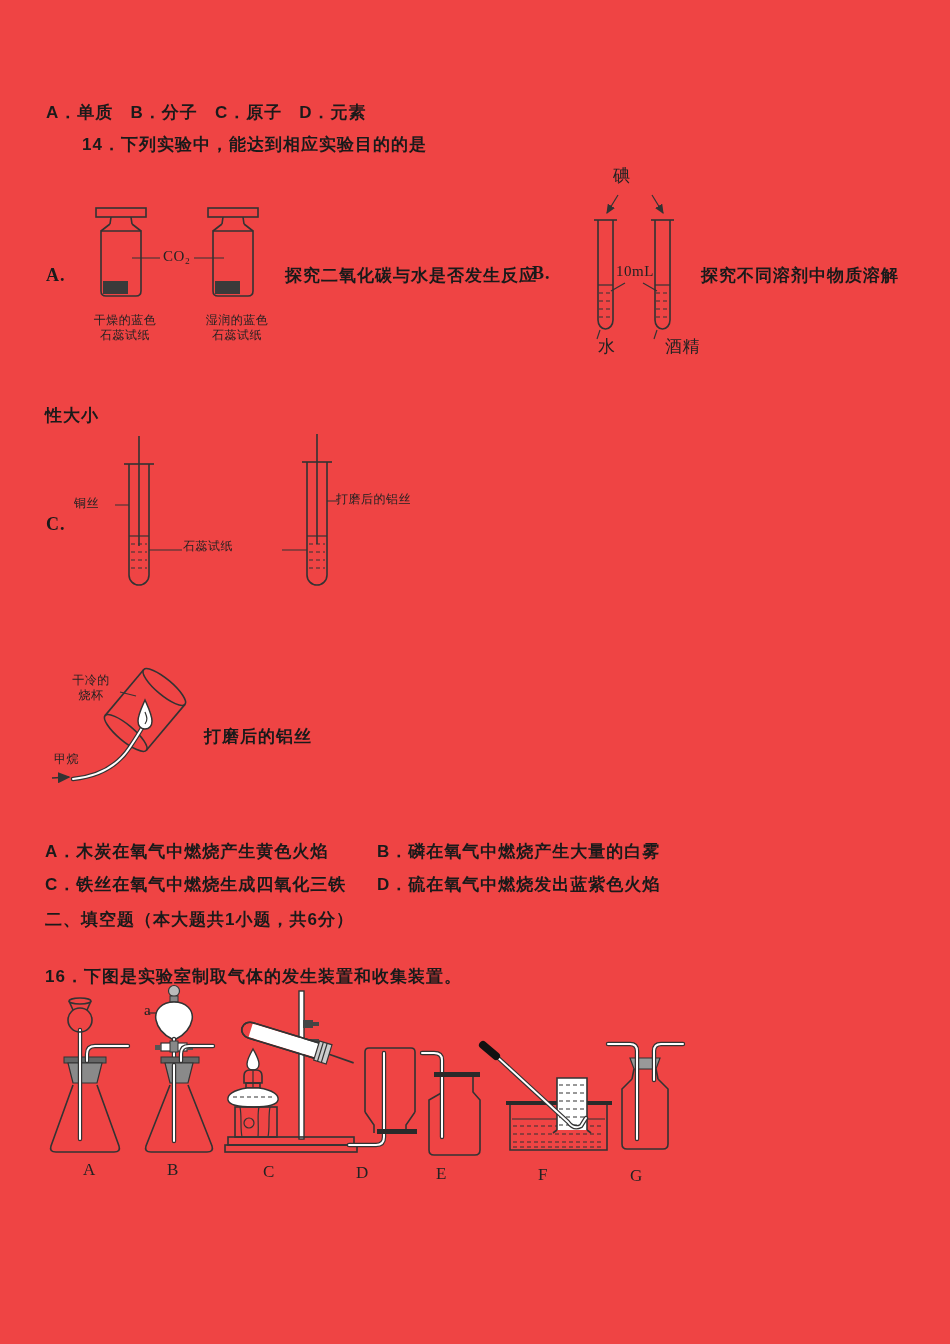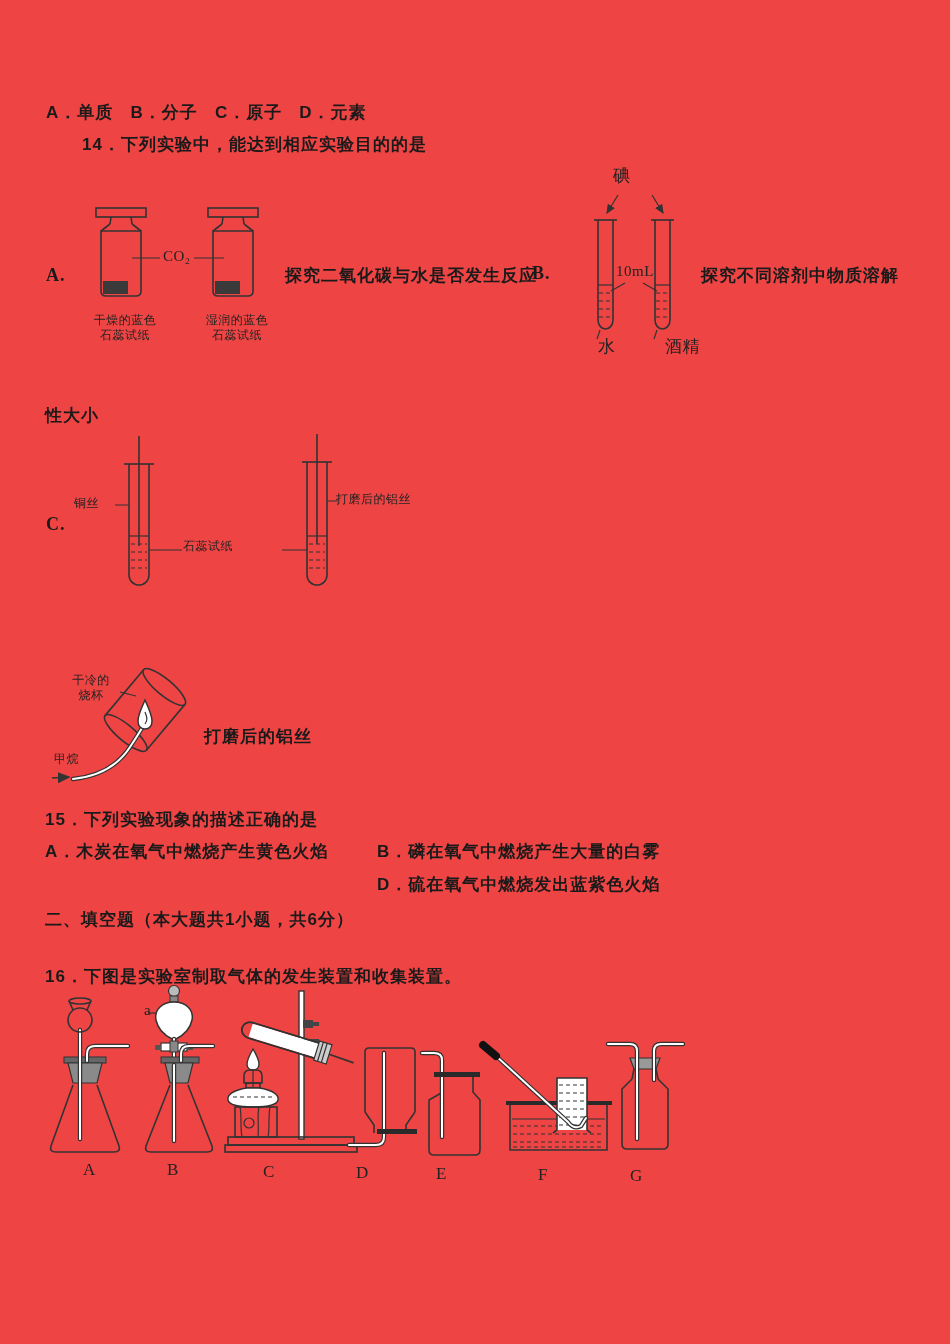--- a/index.html
+++ b/index.html
@@ -130,23 +130,23 @@
       <path class="thin" d="M105,50 C107,55 108,58 105,62"></path>
     </g>
     <line class="thin" x1="80" y1="30" x2="96" y2="34"></line>
     <line class="ln" x1="12" y1="116" x2="29" y2="115" marker-end="url(#ah2)"></line>
   </svg>
   <div class="lab center" style="left:58px; top:673px; width:66px;">干冷的
 烧杯</div>
   <div class="lab" style="left:54px; top:751px;">甲烷</div>
   <div class="t" style="left:204px; top:725px;">打磨后的铝丝</div>
 
-  <div class="t" style="left:45px; top:808px;">15．下列实验现象的描述正确的是</div>
   <div class="t" style="left:45px; top:840px;">A．木炭在氧气中燃烧产生黄色火焰</div>
   <div class="t" style="left:377px; top:840px;">B．磷在氧气中燃烧产生大量的白雾</div>
+  <div class="t" style="left:45px; top:873px;">C．铁丝在氧气中燃烧生成四氧化三铁</div>
   <div class="t" style="left:377px; top:873px;">D．硫在氧气中燃烧发出蓝紫色火焰</div>
 
   <div class="t" style="left:45px; top:908px;">二、填空题（本大题共1小题，共6分）</div>
   <div class="t" style="left:45px; top:965px;">16．下图是实验室制取气体的发生装置和收集装置。</div>
 
   <svg style="left:35px; top:983px;" width="680" height="185" viewBox="0 0 680 185">
 
     <g>
       <rect x="29" y="74" width="42" height="6" fill="#666" stroke="#333" stroke-width="1"></rect>
       <path d="M33,80 H67 L62,100 H38 Z" fill="#8a8a8a" stroke="#333" stroke-width="1.2"></path>

